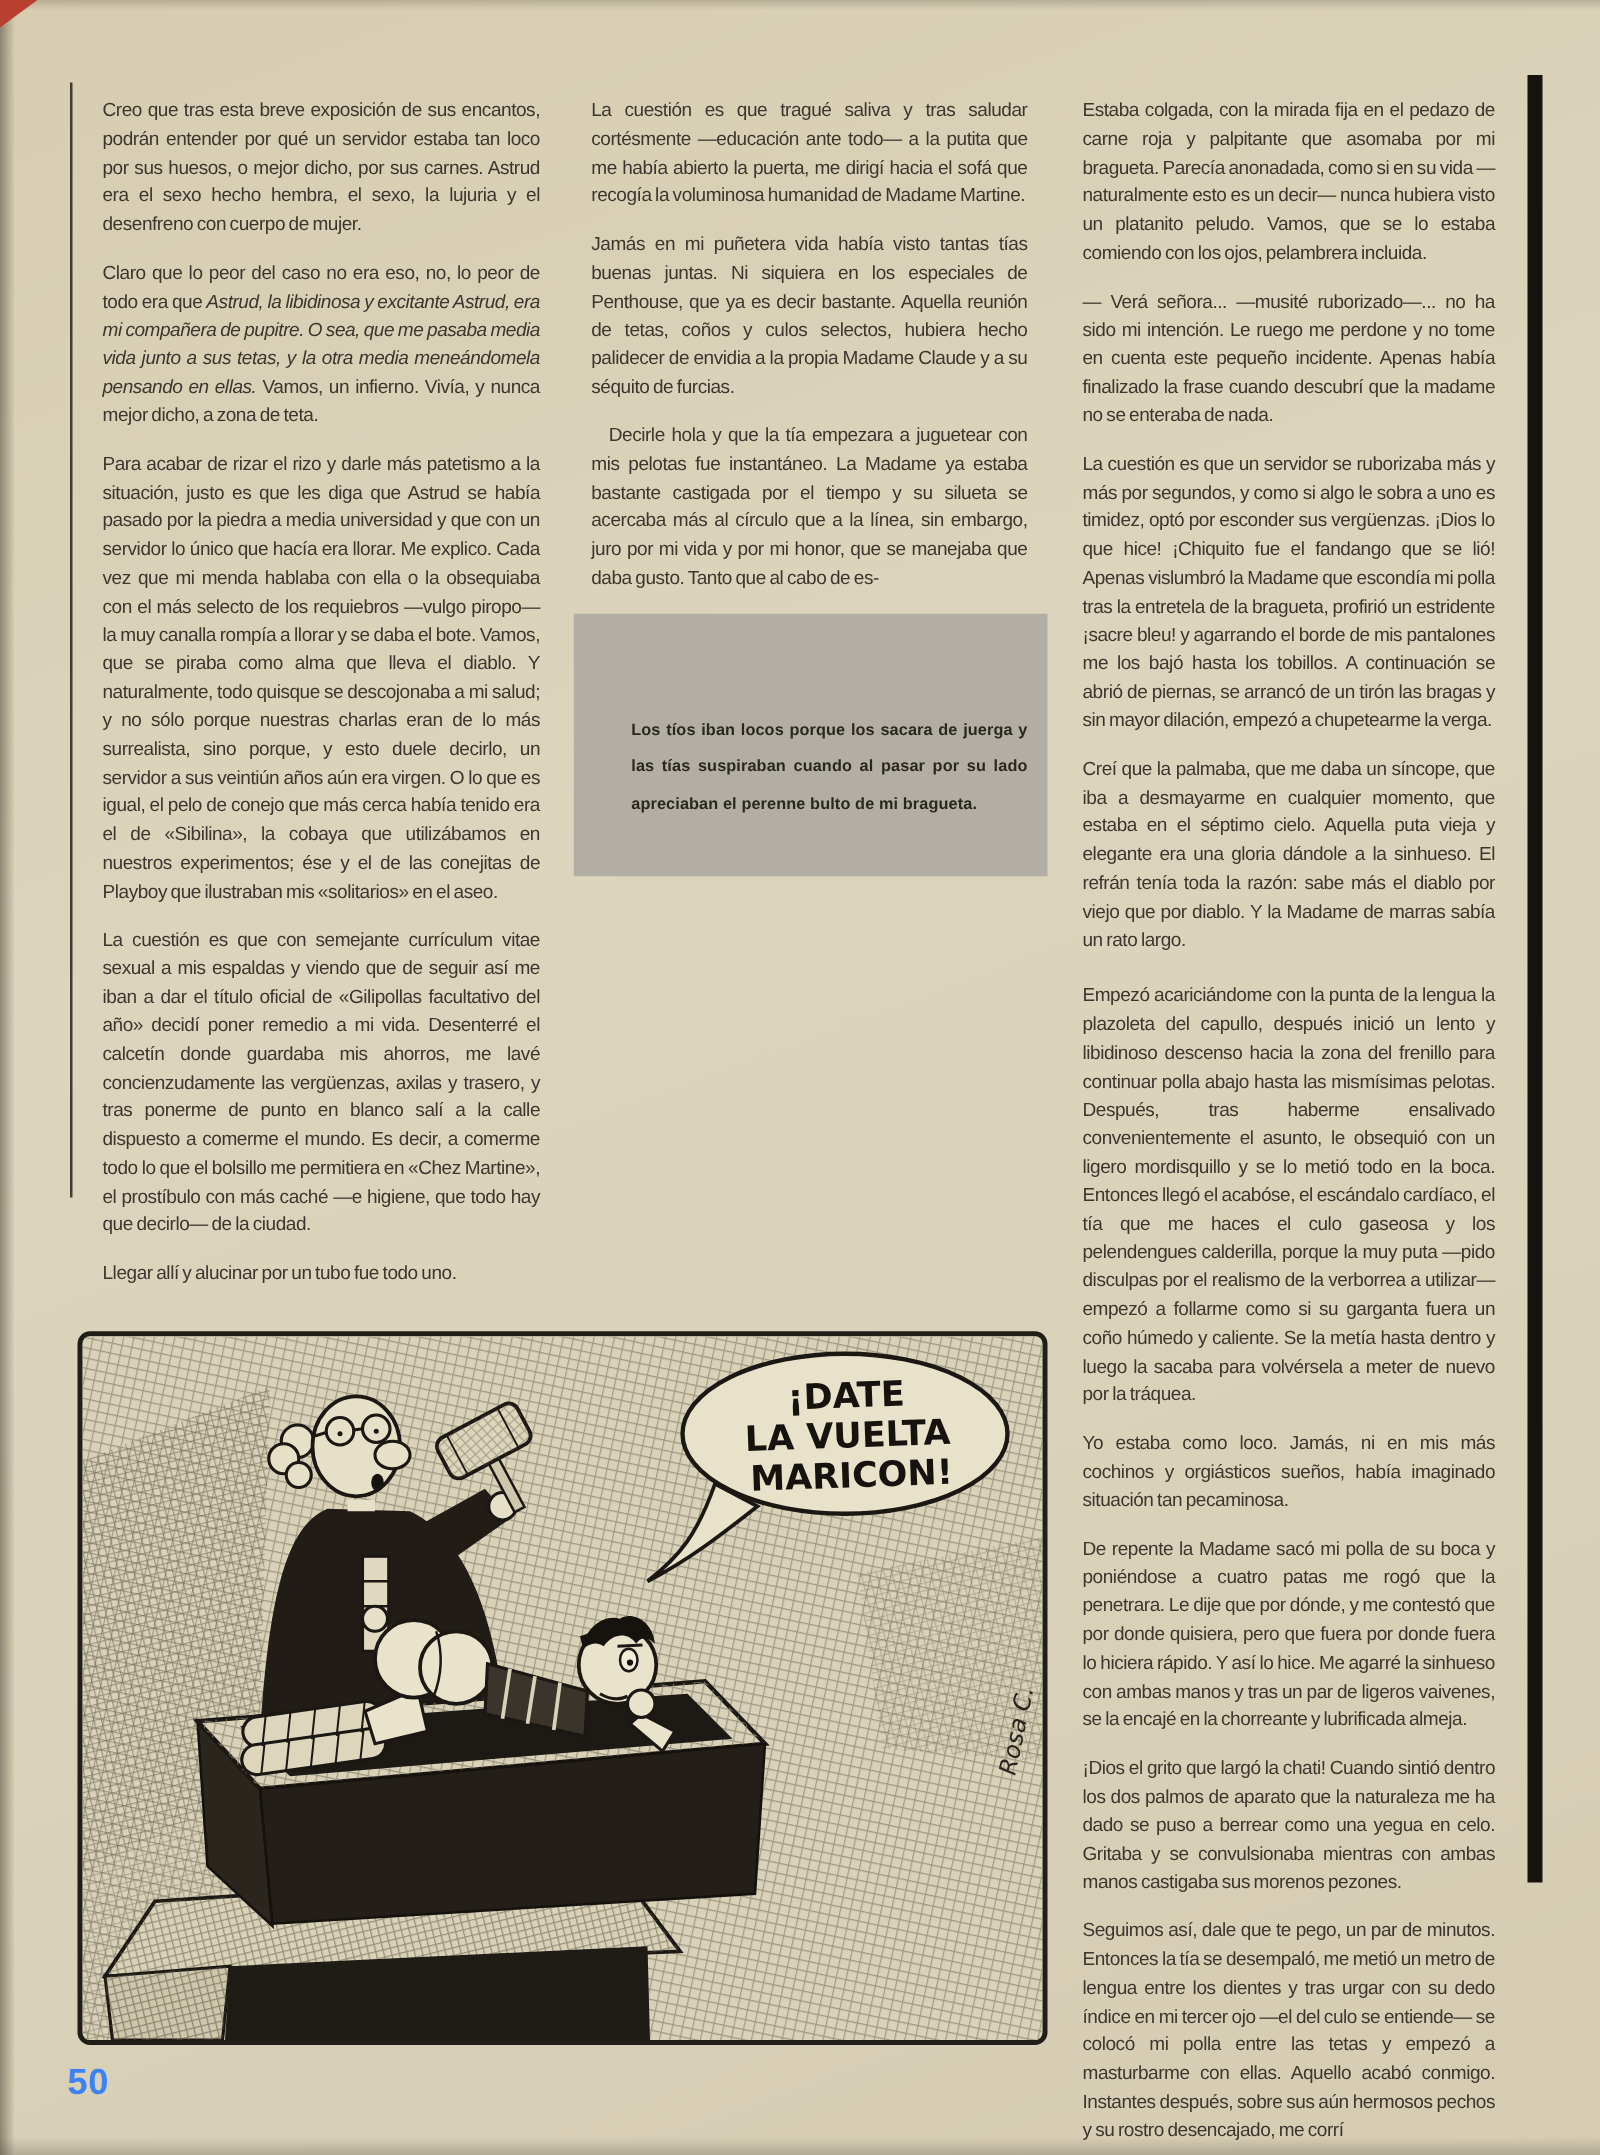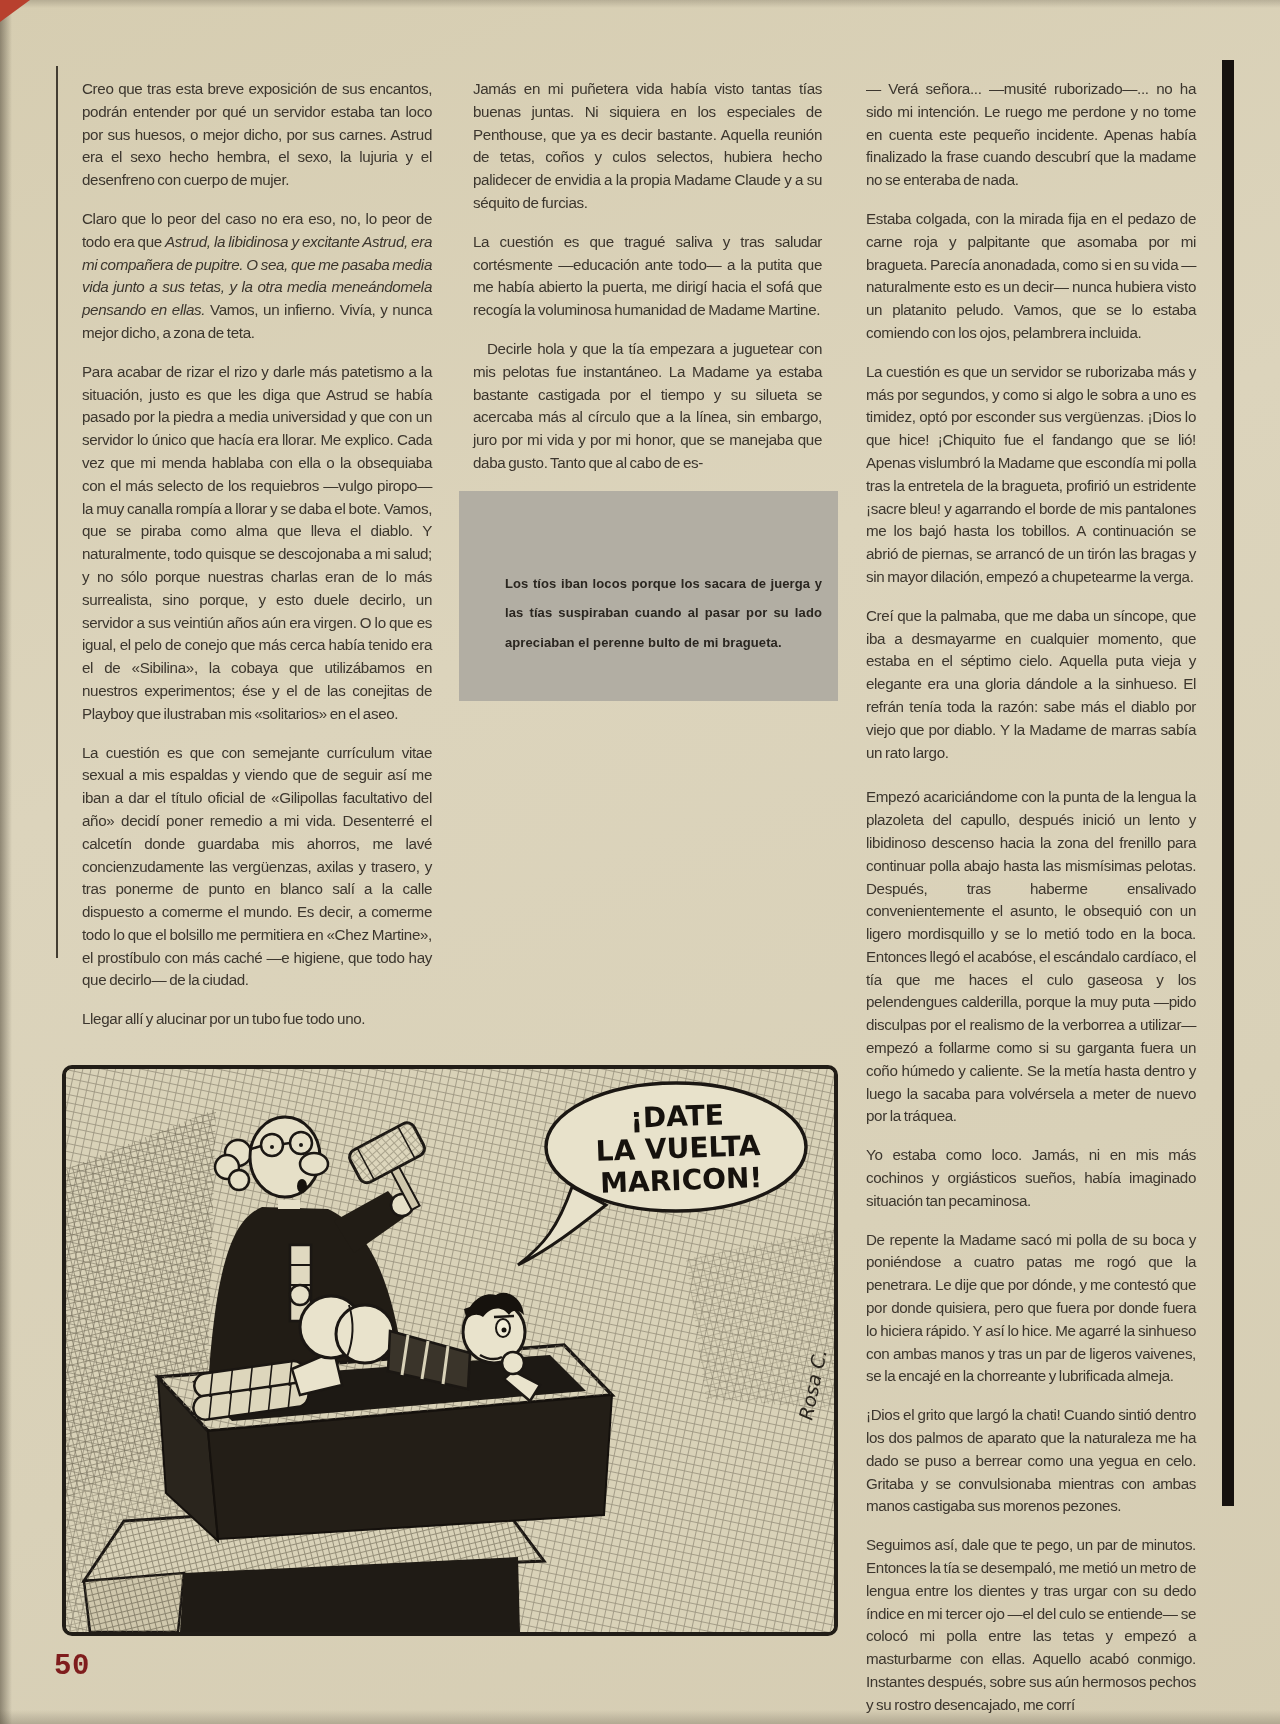--- a/index.html
+++ b/index.html
@@ -29,21 +29,21 @@
   .indent{text-indent:14px;}
   .gap-top{margin-top:22px !important;}
   .pullquote{
     margin:14px 0 16px 2px;padding:78px 16px 44px 46px;
     font-weight:bold;font-size:13px;line-height:29.5px;letter-spacing:.1px;word-spacing:0;
     color:#2a2620;text-align:justify;
   }
   .cartoon{position:absolute;left:62px;top:1065px;width:776px;height:571px;
     border:4px solid #211d17;border-radius:10px;overflow:hidden;background:#d9d2b8;box-sizing:border-box;}
   .cartoon svg{display:block;width:100%;height:100%;}
-  .pagenum{position:absolute;left:54px;top:1650px;font-weight:bold;font-size:29px;color:#7f1d1d;letter-spacing:.5px;font-family:Liberation Mono, monospace;}
+  .pagenum{position:absolute;left:54px;top:1650px;font-weight:bold;font-size:29px;color:#3b82f6;letter-spacing:.5px;}
 </style>
 </head>
 <body>
 
 <div class="edge-left"></div>
 <div class="edge-top"></div>
 <div class="edge-bottom"></div>
 <div class="corner-mark" style="background:#b8402e;"></div>
 
 <div class="rule-left"></div>
@@ -51,29 +51,29 @@
 
 <div class="col" id="col1">
   <p>Creo que tras esta breve exposición de sus encantos, podrán entender por qué un servidor estaba tan loco por sus huesos, o mejor dicho, por sus carnes. Astrud era el sexo hecho hembra, el sexo, la lujuria y el desenfreno con cuerpo de mujer.</p>
   <p><span>Claro que lo peor del caso no era eso, no, lo peor de todo era que </span><span class="it">Astrud, la libidinosa y excitante Astrud, era mi compañera de pupitre. O sea, que me pasaba media vida junto a sus tetas, y la otra media meneándomela pensando en ellas.</span><span> Vamos, un infierno. Vivía, y nunca mejor dicho, a zona de teta.</span></p>
   <p>Para acabar de rizar el rizo y darle más patetismo a la situación, justo es que les diga que Astrud se había pasado por la piedra a media universidad y que con un servidor lo único que hacía era llorar. Me explico. Cada vez que mi menda hablaba con ella o la obsequiaba con el más selecto de los requiebros —vulgo piropo— la muy canalla rompía a llorar y se daba el bote. Vamos, que se piraba como alma que lleva el diablo. Y naturalmente, todo quisque se descojonaba a mi salud; y no sólo porque nuestras charlas eran de lo más surrealista, sino porque, y esto duele decirlo, un servidor a sus veintiún años aún era virgen. O lo que es igual, el pelo de conejo que más cerca había tenido era el de «Sibilina», la cobaya que utilizábamos en nuestros experimentos; ése y el de las conejitas de Playboy que ilustraban mis «solitarios» en el aseo.</p>
   <p>La cuestión es que con semejante currículum vitae sexual a mis espaldas y viendo que de seguir así me iban a dar el título oficial de «Gilipollas facultativo del año» decidí poner remedio a mi vida. Desenterré el calcetín donde guardaba mis ahorros, me lavé concienzudamente las vergüenzas, axilas y trasero, y tras ponerme de punto en blanco salí a la calle dispuesto a comerme el mundo. Es decir, a comerme todo lo que el bolsillo me permitiera en «Chez Martine», el prostíbulo con más caché —e higiene, que todo hay que decirlo— de la ciudad.</p>
   <p>Llegar allí y alucinar por un tubo fue todo uno.</p>
 </div>
 
 <div class="col" id="col2">
+  <p>La cuestión es que tragué saliva y tras saludar cortésmente —educación ante todo— a la putita que me había abierto la puerta, me dirigí hacia el sofá que recogía la voluminosa humanidad de Madame Martine.</p>
   <p>Jamás en mi puñetera vida había visto tantas tías buenas juntas. Ni siquiera en los especiales de Penthouse, que ya es decir bastante. Aquella reunión de tetas, coños y culos selectos, hubiera hecho palidecer de envidia a la propia Madame Claude y a su séquito de furcias.</p>
-  <p>La cuestión es que tragué saliva y tras saludar cortésmente —educación ante todo— a la putita que me había abierto la puerta, me dirigí hacia el sofá que recogía la voluminosa humanidad de Madame Martine.</p>
   <p class="indent">Decirle hola y que la tía empezara a juguetear con mis pelotas fue instantáneo. La Madame ya estaba bastante castigada por el tiempo y su silueta se acercaba más al círculo que a la línea, sin embargo, juro por mi vida y por mi honor, que se manejaba que daba gusto. Tanto que al cabo de es-</p>
   <div class="pullquote" style="background:#b2aea3;">Los tíos iban locos porque los sacara de juerga y las tías suspiraban cuando al pasar por su lado apreciaban el perenne bulto de mi bragueta.</div>
 </div>
 
 <div class="col" id="col3">
+  <p>Estaba colgada, con la mirada fija en el pedazo de carne roja y palpitante que asomaba por mi bragueta. Parecía anonadada, como si en su vida —naturalmente esto es un decir— nunca hubiera visto un platanito peludo. Vamos, que se lo estaba comiendo con los ojos, pelambrera incluida.</p>
   <p>— Verá señora... —musité ruborizado—... no ha sido mi intención. Le ruego me perdone y no tome en cuenta este pequeño incidente. Apenas había finalizado la frase cuando descubrí que la madame no se enteraba de nada.</p>
-  <p>Estaba colgada, con la mirada fija en el pedazo de carne roja y palpitante que asomaba por mi bragueta. Parecía anonadada, como si en su vida —naturalmente esto es un decir— nunca hubiera visto un platanito peludo. Vamos, que se lo estaba comiendo con los ojos, pelambrera incluida.</p>
   <p>La cuestión es que un servidor se ruborizaba más y más por segundos, y como si algo le sobra a uno es timidez, optó por esconder sus vergüenzas. ¡Dios lo que hice! ¡Chiquito fue el fandango que se lió! Apenas vislumbró la Madame que escondía mi polla tras la entretela de la bragueta, profirió un estridente ¡sacre bleu! y agarrando el borde de mis pantalones me los bajó hasta los tobillos. A continuación se abrió de piernas, se arrancó de un tirón las bragas y sin mayor dilación, empezó a chupetearme la verga.</p>
   <p>Creí que la palmaba, que me daba un síncope, que iba a desmayarme en cualquier momento, que estaba en el séptimo cielo. Aquella puta vieja y elegante era una gloria dándole a la sinhueso. El refrán tenía toda la razón: sabe más el diablo por viejo que por diablo. Y la Madame de marras sabía un rato largo.</p>
   <p class="gap-top">Empezó acariciándome con la punta de la lengua la plazoleta del capullo, después inició un lento y libidinoso descenso hacia la zona del frenillo para continuar polla abajo hasta las mismísimas pelotas. Después, tras haberme ensalivado convenientemente el asunto, le obsequió con un ligero mordisquillo y se lo metió todo en la boca. Entonces llegó el acabóse, el escándalo cardíaco, el tía que me haces el culo gaseosa y los pelendengues calderilla, porque la muy puta —pido disculpas por el realismo de la verborrea a utilizar— empezó a follarme como si su garganta fuera un coño húmedo y caliente. Se la metía hasta dentro y luego la sacaba para volvérsela a meter de nuevo por la tráquea.</p>
   <p>Yo estaba como loco. Jamás, ni en mis más cochinos y orgiásticos sueños, había imaginado situación tan pecaminosa.</p>
   <p>De repente la Madame sacó mi polla de su boca y poniéndose a cuatro patas me rogó que la penetrara. Le dije que por dónde, y me contestó que por donde quisiera, pero que fuera por donde fuera lo hiciera rápido. Y así lo hice. Me agarré la sinhueso con ambas manos y tras un par de ligeros vaivenes, se la encajé en la chorreante y lubrificada almeja.</p>
   <p>¡Dios el grito que largó la chati! Cuando sintió dentro los dos palmos de aparato que la naturaleza me ha dado se puso a berrear como una yegua en celo. Gritaba y se convulsionaba mientras con ambas manos castigaba sus morenos pezones.</p>
   <p>Seguimos así, dale que te pego, un par de minutos. Entonces la tía se desempaló, me metió un metro de lengua entre los dientes y tras urgar con su dedo índice en mi tercer ojo —el del culo se entiende— se colocó mi polla entre las tetas y empezó a masturbarme con ellas. Aquello acabó conmigo. Instantes después, sobre sus aún hermosos pechos y su rostro desencajado, me corrí</p>
 </div>
 
 <div class="cartoon">

